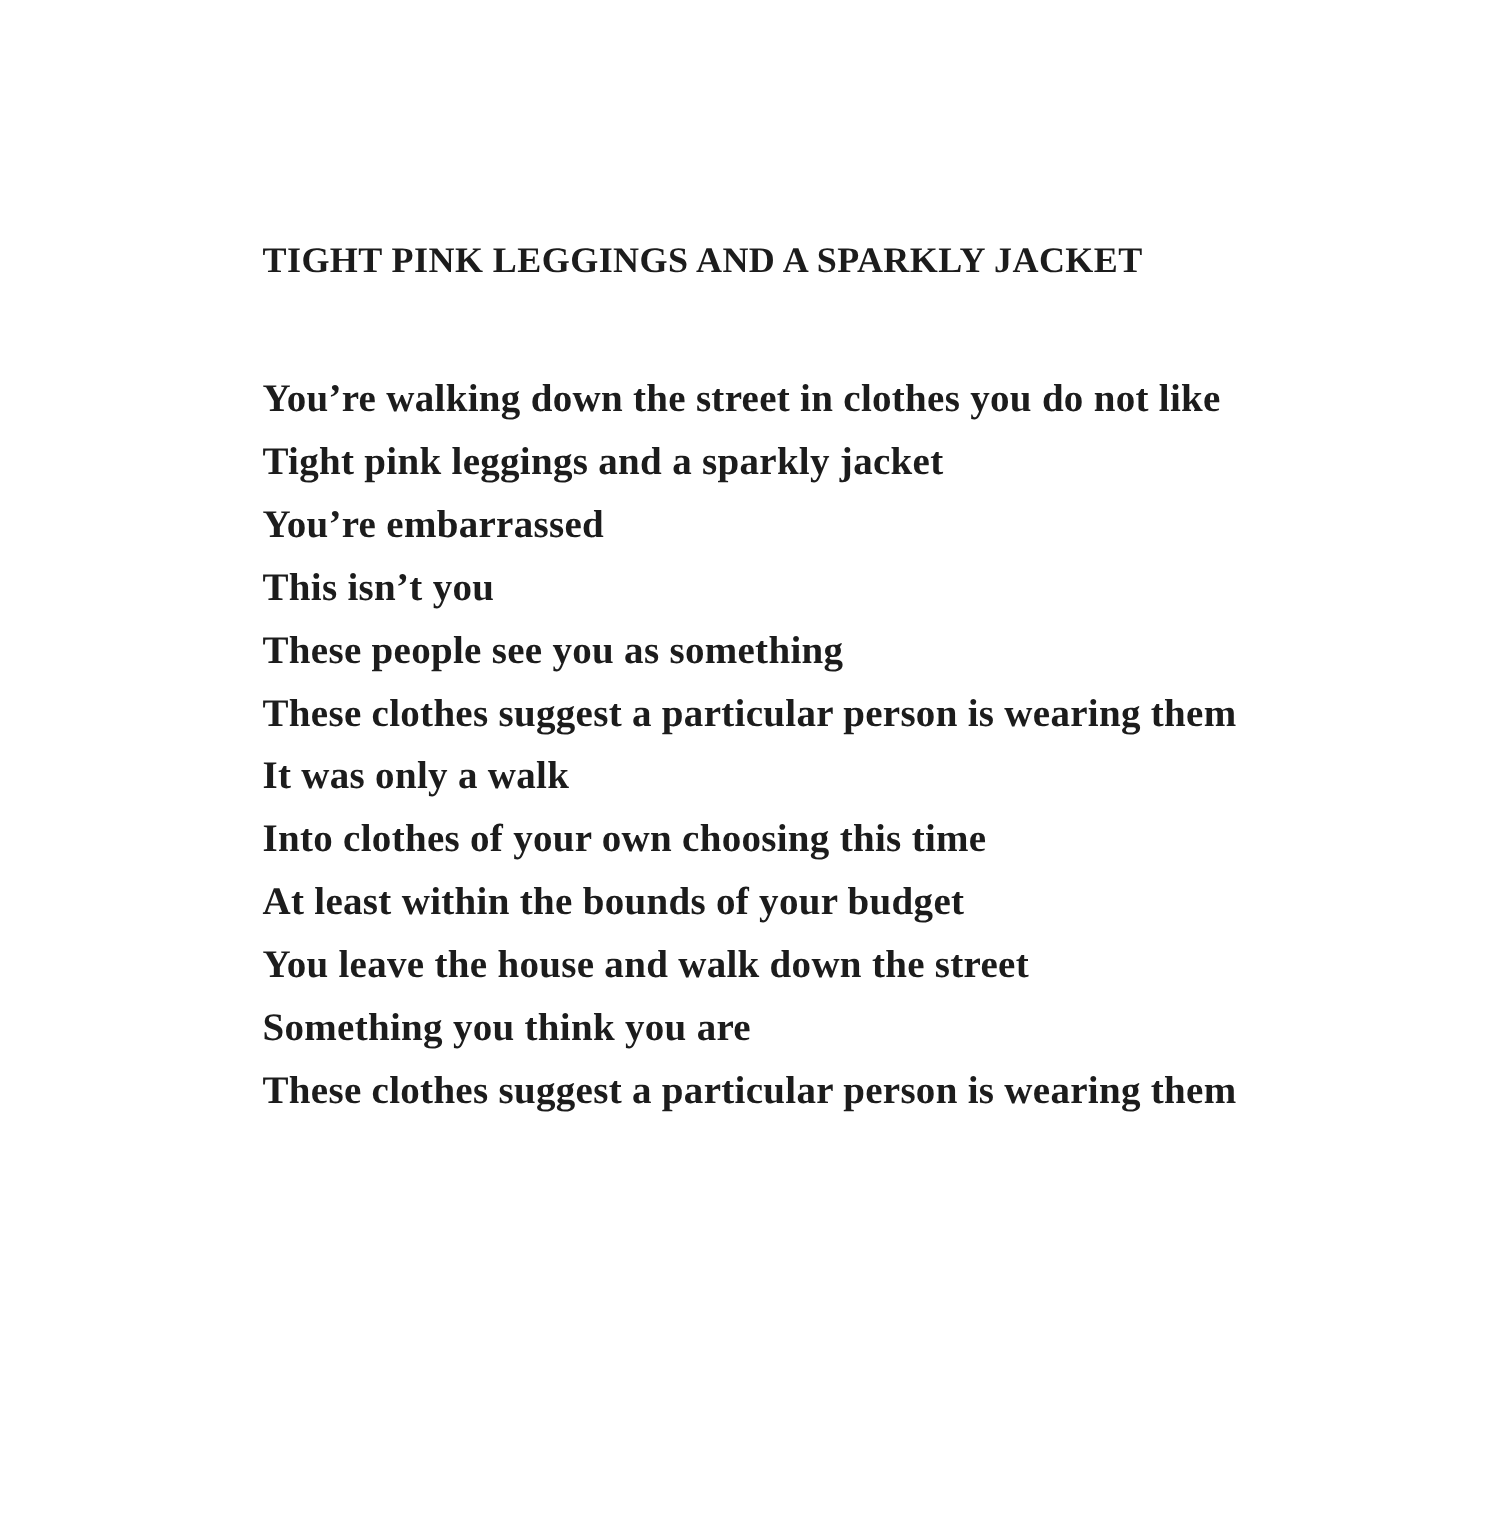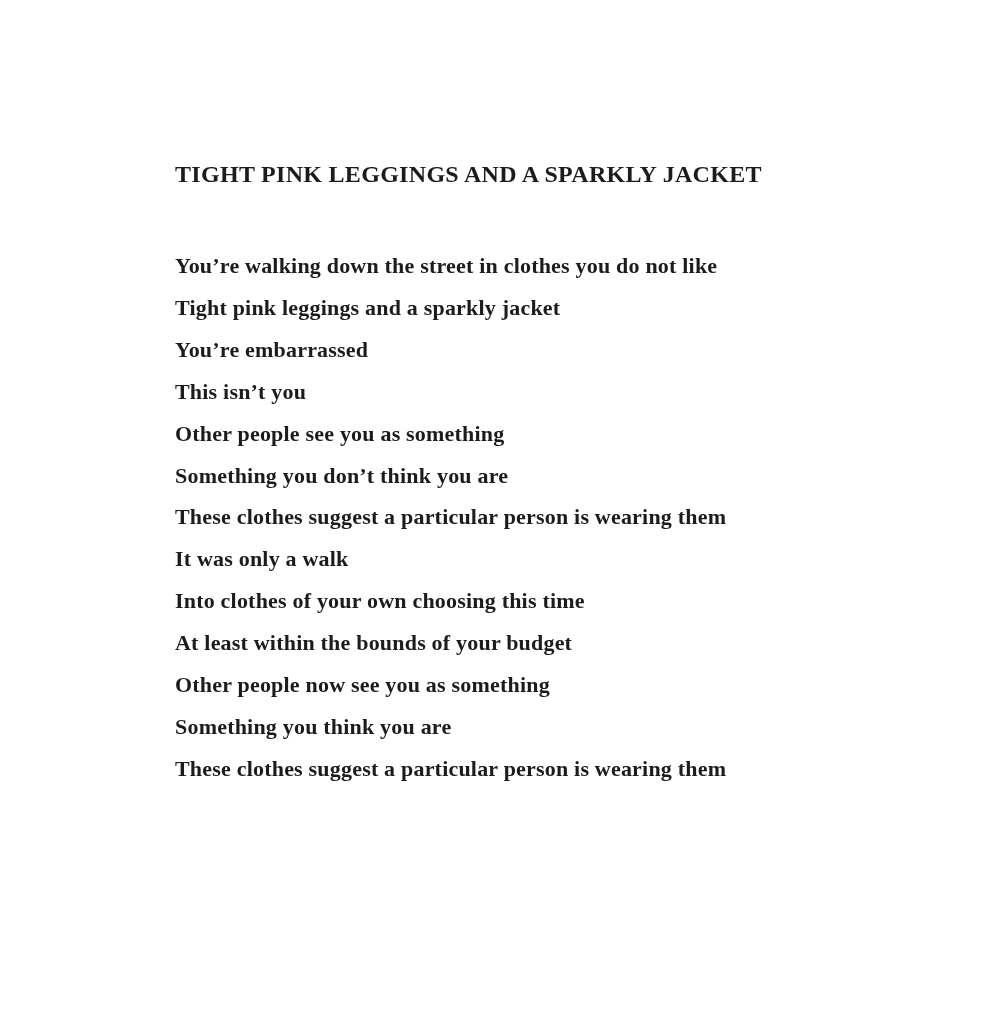--- a/index.html
+++ b/index.html
@@ -28,41 +28,40 @@
     font-weight: 700;
     letter-spacing: 0.3px;
     color: #1c1c1c;
     white-space: nowrap;
   }
   .poem-body {
     margin-top: 57px;
   }
   .poem-body p {
     margin: 0;
-    font-size: 22px;
+    font-size: 26px;
     font-weight: 600;
     line-height: 41.9px;
     letter-spacing: 0.2px;
     color: #1c1c1c;
     white-space: nowrap;
   }
 </style>
 </head>
 <body>
 
 <main class="page">
   <h1 class="poem-title">TIGHT PINK LEGGINGS AND A SPARKLY JACKET</h1>
   <div class="poem-body" id="poem-body">
       <p>You’re walking down the street in clothes you do not like</p>
       <p>Tight pink leggings and a sparkly jacket</p>
       <p>You’re embarrassed</p>
       <p>This isn’t you</p>
-      <p>Other people see you as something</p>
-      <p>Something you don’t think you are</p>
+      <p>These people see you as something</p>
       <p>These clothes suggest a particular person is wearing them</p>
       <p>It was only a walk</p>
       <p>Into clothes of your own choosing this time</p>
       <p>At least within the bounds of your budget</p>
-      <p>Other people now see you as something</p>
+      <p>You leave the house and walk down the street</p>
       <p>Something you think you are</p>
       <p>These clothes suggest a particular person is wearing them</p>
     </div>
 </main>
 
 </body></html>

